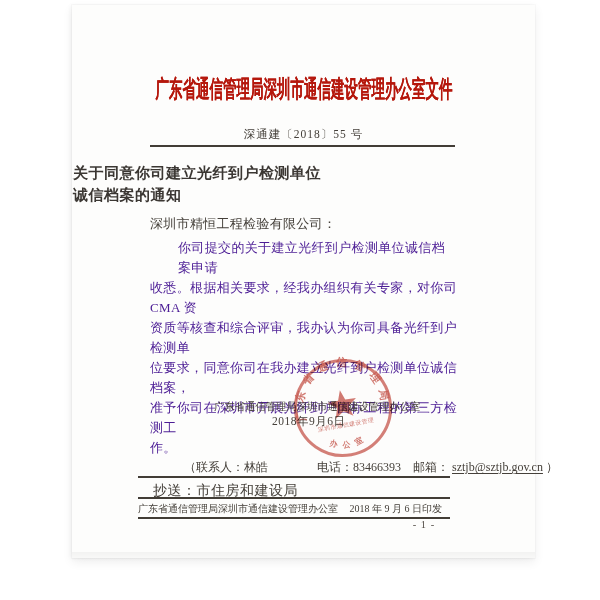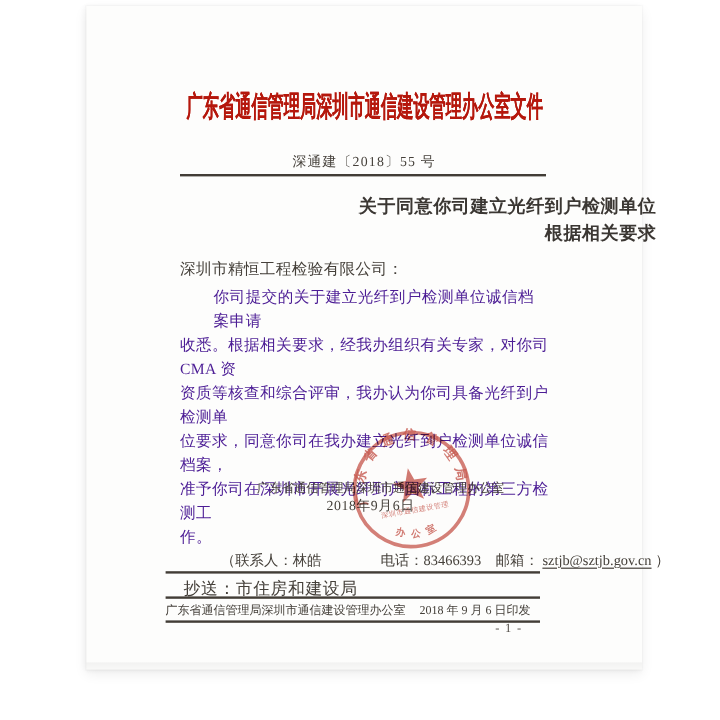--- a/index.html
+++ b/index.html
@@ -27,21 +27,21 @@
     transform:scaleX(0.5625);transform-origin:center;
     text-shadow:0 0 0.5px #b5170c;
   }
   .doc-number{
     position:absolute;left:0;top:122px;width:100%;text-align:center;
     font-size:11.5px;color:#45403a;letter-spacing:1px;
   }
   .rule{position:absolute;background:#423d36;height:2px;}
   .rule-head{left:78px;top:140px;width:305px;}
   .doc-title{
-    position:absolute;left:12px;top:157px;width:100%;text-align:right;
+    position:absolute;left:1px;top:157px;width:100%;text-align:left;
     font-size:15px;font-weight:600;color:#3b3733;line-height:22px;letter-spacing:0.5px;
   }
   .addressee{
     position:absolute;left:78px;top:210px;
     font-size:13px;color:#45403a;letter-spacing:0.3px;
   }
   .body-text{
     position:absolute;left:78px;top:233px;width:308px;
     font-size:13px;color:#4c1d95;line-height:20px;letter-spacing:0.35px;
   }
@@ -89,21 +89,21 @@
     <div class="red-header">
       <span>广东省通信管理局深圳市通信建设管理办公室文件</span>
     </div>
 
     <div class="doc-number">深通建〔2018〕55 号</div>
 
     <div class="rule rule-head"></div>
 
     <div class="doc-title">
       <div>关于同意你司建立光纤到户检测单位</div>
-      <div>根据相关要求</div>
+      <div>诚信档案的通知</div>
     </div>
 
     <div class="addressee">深圳市精恒工程检验有限公司：</div>
 
     <div class="body-text">
       <div class="body-line">你司提交的关于建立光纤到户检测单位诚信档案申请</div>
       <div class="body-line">收悉。根据相关要求，经我办组织有关专家，对你司 CMA 资</div>
       <div class="body-line">资质等核查和综合评审，我办认为你司具备光纤到户检测单</div>
       <div class="body-line">位要求，同意你司在我办建立光纤到户检测单位诚信档案，</div>
       <div class="body-line">准予你司在深圳市开展光纤到户国标工程的第三方检测工</div>

